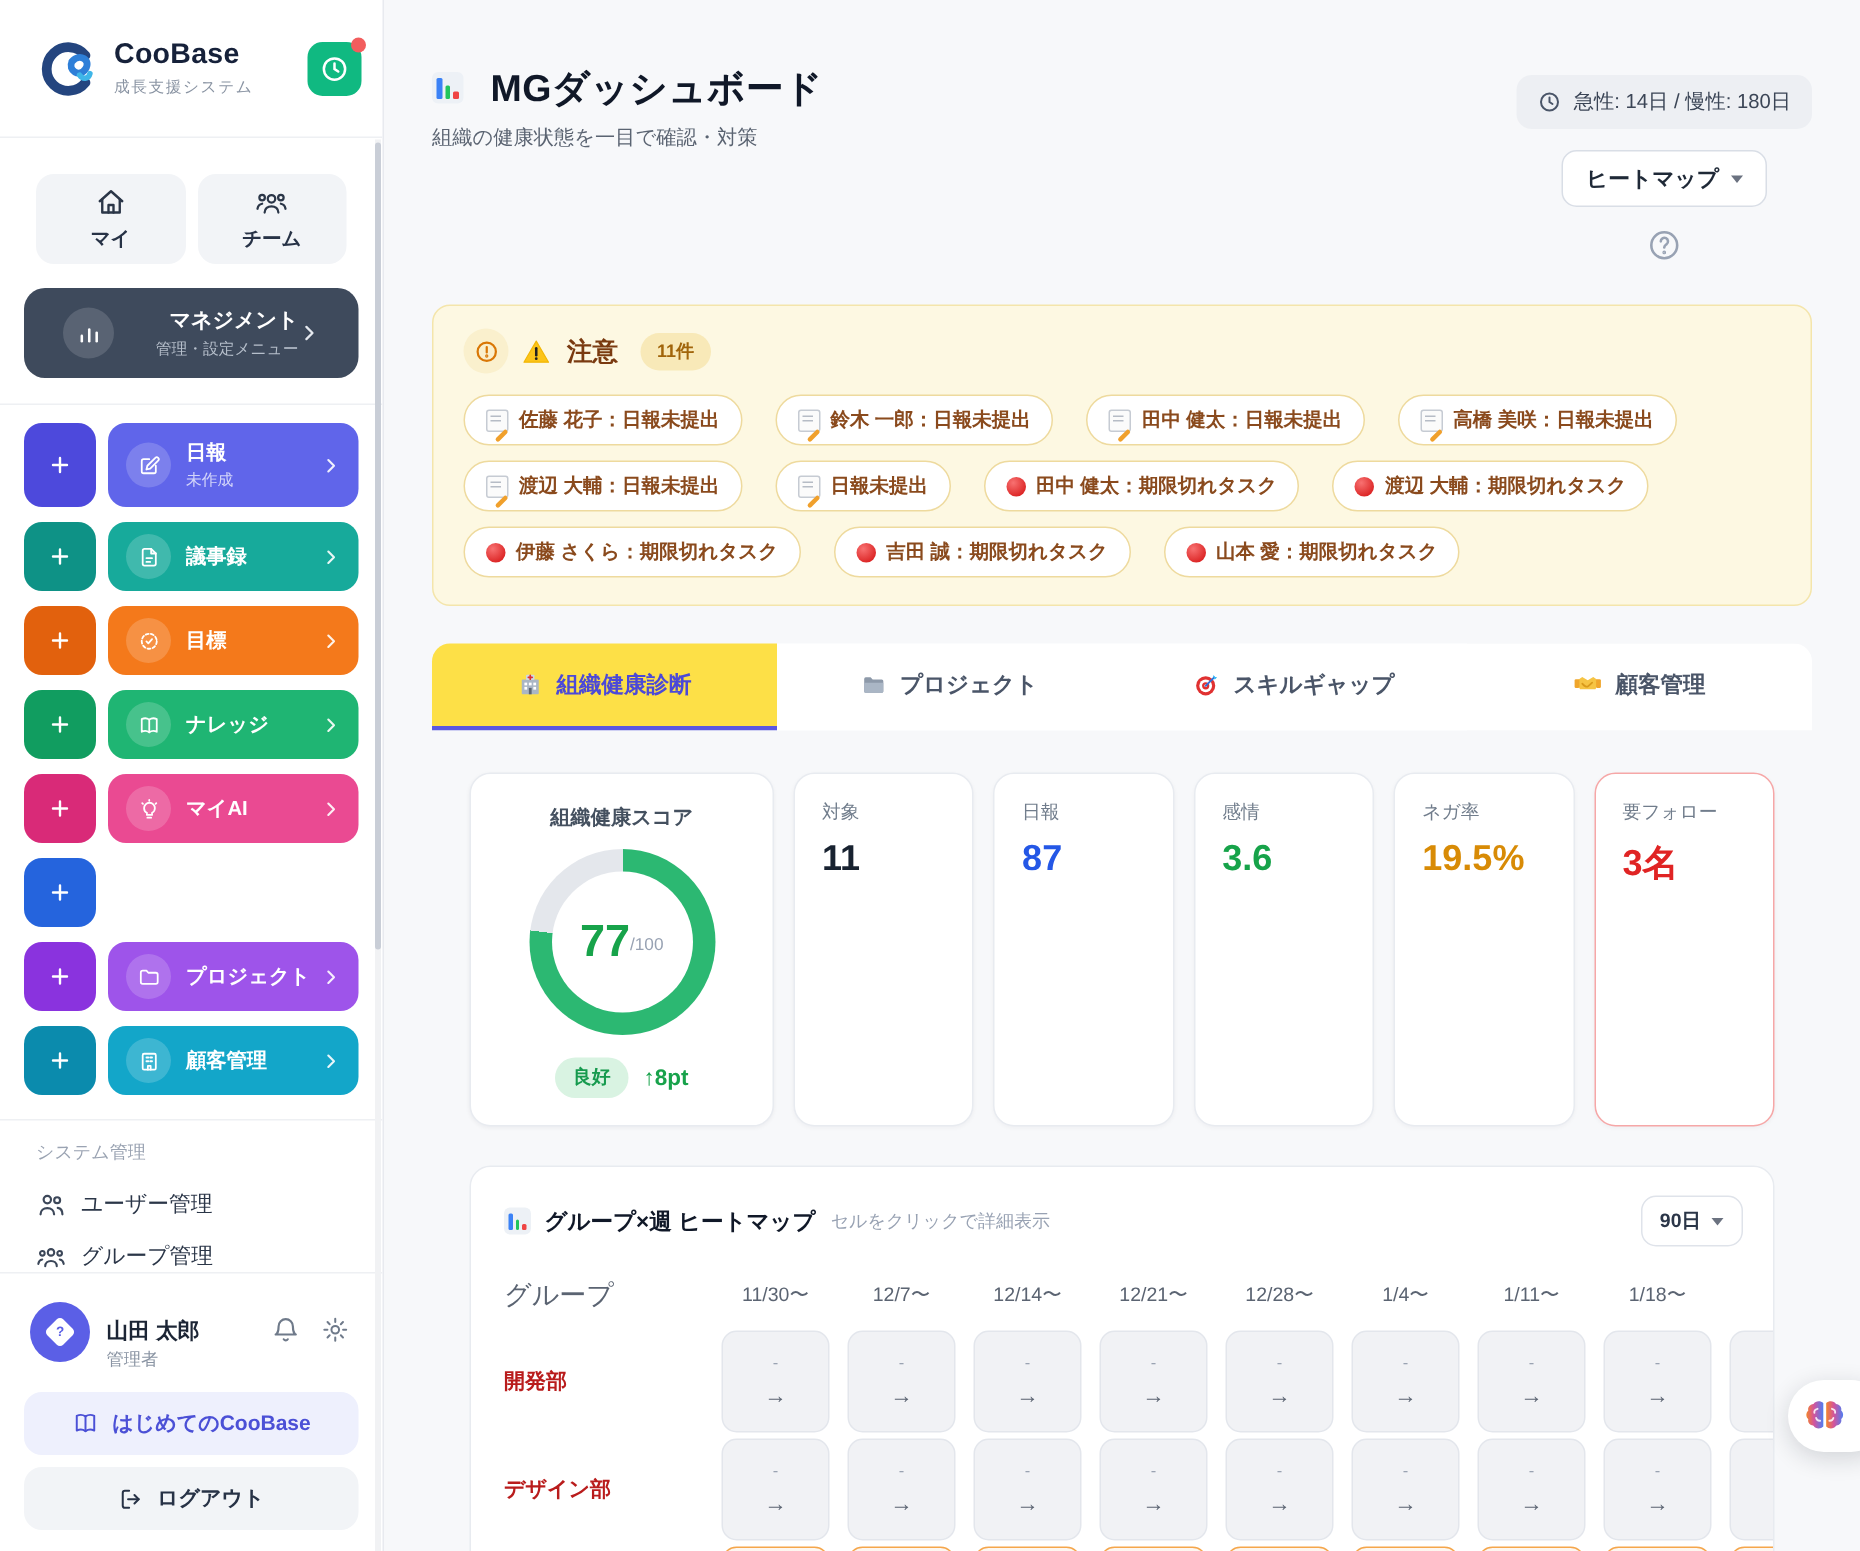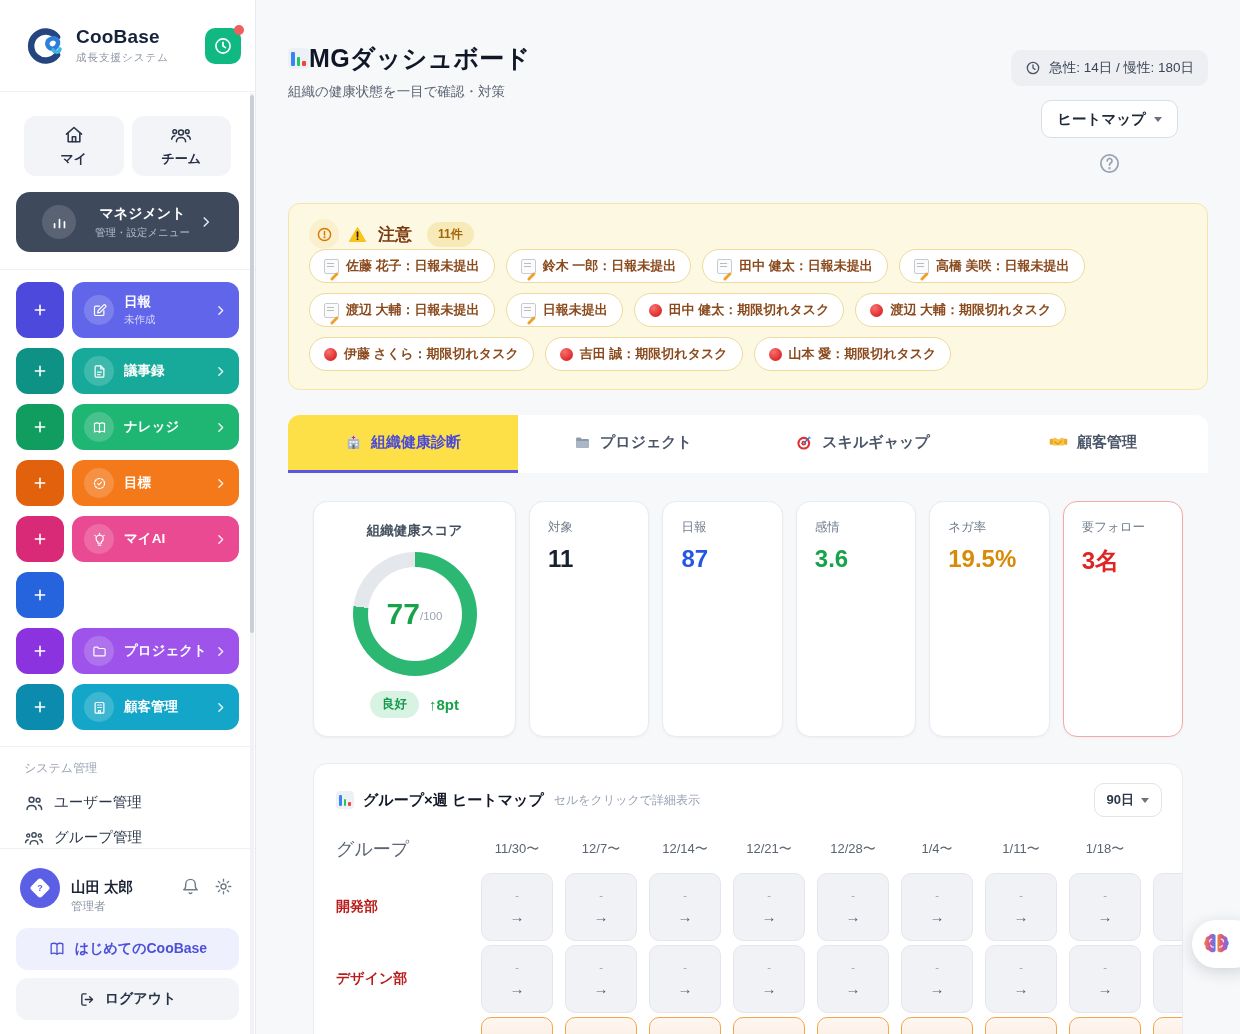--- a/index.html
+++ b/index.html
@@ -13,21 +13,21 @@
   .logo { width:40px; height:40px; flex:none; }
   .brand-text { margin-left:10px; flex:1; }
   .brand-name { font-size:19px; font-weight:800; color:#16213a; letter-spacing:.2px; }
   .brand-tag { font-size:10.5px; color:#8a94a3; margin-top:3px; letter-spacing:1px; }
   .timer-btn { position:relative; width:36px; height:36px; background:#10b981; border:none; border-radius:10px; display:flex; align-items:center; justify-content:center; cursor:pointer; flex:none; }
   .timer-dot { position:absolute; top:-3px; right:-3px; width:10px; height:10px; background:#f25d5d; border-radius:50%; }
 
   .sb-navtop { display:flex; gap:8px; margin:24px 24px 0; }
   .navtop-btn { flex:1; height:60px; background:#f2f4f7; border:none; border-radius:12px; display:flex; flex-direction:column; align-items:center; justify-content:center; gap:5px; color:#273246; font-size:13px; font-weight:600; cursor:pointer; }
 
-  .management { margin:16px 16px 0; height:60px; background:#3e4a5c; border-radius:14px; display:flex; align-items:center; padding:0 26px; cursor:pointer; border:none; width:calc(100% - 32px); text-align:center; }
+  .management { margin:16px 16px 0; height:60px; background:#3e4a5c; border-radius:14px; display:flex; align-items:center; padding:0 26px; cursor:pointer; border:none; width:calc(100% - 32px); text-align:right; }
   .mg-circle { width:34px; height:34px; border-radius:50%; background:rgba(255,255,255,.14); display:flex; align-items:center; justify-content:center; color:#fff; flex:none; }
   .mg-text { flex:1; margin-left:10px; }
   .mg-title { color:#fff; font-size:14px; font-weight:700; }
   .mg-sub { color:#b6bfcb; font-size:10.5px; margin-top:3px; }
   .mg-chevron { color:#e5e9ef; }
 
   .sb-divider { border-top:1px solid #eef0f3; margin-top:17px; }
 
   .menu { display:flex; flex-direction:column; gap:10px; margin:12px 16px 0; }
   .menu-row { display:flex; gap:8px; height:46px; }
@@ -65,36 +65,36 @@
 
   .guide-btn { margin:4px 16px 8px; height:42px; background:#eef0fd; border:none; border-radius:12px; display:flex; align-items:center; justify-content:center; gap:9px; color:#4b50d6; font-size:14px; font-weight:700; cursor:pointer; }
   .logout-btn { margin:0 16px 14px; height:42px; background:#f2f4f7; border:none; border-radius:12px; display:flex; align-items:center; justify-content:center; gap:9px; color:#273246; font-size:14px; font-weight:600; cursor:pointer; }
 
   .sb-scroll-track { position:absolute; right:1px; top:93px; bottom:0; width:4px; background:#f1f2f4; }
   .sb-scroll-thumb { position:absolute; right:1px; top:95px; width:4px; height:538px; background:#c9ced7; border-radius:2px; }
 
   
   .main { flex:1; padding:42px 32px 0; position:relative; overflow:hidden; }
   .main-header { display:flex; justify-content:space-between; align-items:flex-start; }
-  .title-row { display:flex; align-items:center; gap:0;justify-content:flex-end; }
+  .title-row { display:flex; align-items:center; gap:18px;justify-content:flex-end; }
   .page-title { font-size:25px; font-weight:800; color:#101828; letter-spacing:.3px; }
   .page-subtitle { font-size:13.5px; color:#5b6472; margin-top:8px; }
   .header-right { display:flex; align-items:center; gap:14px; margin-top:8px;flex-direction:column; }
   .period-pill { display:flex; align-items:center; gap:8px; background:#edeff3; border-radius:10px; height:36px; padding:0 14px; font-size:13.5px; color:#3b4556; }
   .group-select { display:flex; align-items:center; gap:8px; background:#fff; border:1px solid #d9dee6; border-radius:10px; height:38px; padding:0 15px; font-size:14.5px; font-weight:600; color:#1f2937; cursor:pointer; }
   .caret { width:0; height:0; border-left:4px solid transparent; border-right:4px solid transparent; border-top:5px solid #6b7280; }
   .help-btn { background:none; border:none; color:#98a2b3; cursor:pointer; padding:0; }
 
   
   .alert-card { margin-top:25px; background:#fdf8e2; border:1px solid #f4e5ab; border-radius:12px; padding:15px 20px 18px; }
   .alert-head { display:flex; align-items:center; gap:9px; }
   .alert-circle { width:30px; height:30px; border-radius:50%; background:#faf0cd; display:flex; align-items:center; justify-content:center; color:#d97706; flex:none; }
   .alert-title { font-size:17px; font-weight:800; color:#7a3a10; margin-left:2px; }
   .alert-count { background:#f8e9b8; color:#a1650a; font-size:12px; font-weight:700; border-radius:999px; padding:4px 11px; margin-left:6px; }
-  .chips { display:flex; flex-wrap:wrap; gap:10px 11px; }
+  .chips { display:flex; flex-wrap:wrap; gap:10px 22px; margin-top:14px; }
   .chip { display:flex; align-items:center; gap:7px; background:#fff; border:1px solid #eeda9e; border-radius:999px; height:34px; padding:0 14px; font-size:13px; font-weight:600; color:#8a4a1d; cursor:pointer; }
   .reddot { width:13px; height:13px; border-radius:50%; background:radial-gradient(circle at 35% 30%, #f87171, #dc2626 75%); flex:none; }
 
   
   .tabs { display:flex; margin-top:25px; }
   .tab { flex:1; height:58px; background:#fff; border:none; display:flex; align-items:center; justify-content:center; gap:9px; font-size:15px; font-weight:600; color:#4a5568; cursor:pointer; border-bottom:3px solid transparent; }
   .tab:first-child { border-top-left-radius:12px; }
   .tab:last-child { border-top-right-radius:12px; }
   .tab.active { background:#fde047; color:#4b49d8; border-bottom-color:#5a57e0; font-weight:700; }
 
@@ -253,55 +253,55 @@
             </span>
           <span class="mi-text">
               <span class="mi-label">議事録</span>
             </span>
           <svg class="mi-chevron" width="13" height="13" viewBox="0 0 24 24" fill="none" stroke="currentColor" stroke-width="2.6" stroke-linecap="round" stroke-linejoin="round">
               <path d="M9 5l7 7-7 7"></path>
             </svg>
         </button>
       </div>
       <div class="menu-row">
+        <button class="plus m3p">
+            <svg width="16" height="16" viewBox="0 0 24 24" stroke="#fff" stroke-width="2.4" stroke-linecap="round">
+              <path d="M12 5v14M5 12h14"></path>
+            </svg>
+          </button>
+        <button class="menu-main m3">
+          <span class="mi-circle">
+              <svg width="15" height="15" viewBox="0 0 24 24" fill="none" stroke="#fff" stroke-width="1.9" stroke-linecap="round" stroke-linejoin="round">
+                <circle cx="12" cy="12" r="8" stroke-dasharray="3.2 2.4"></circle>
+                <path d="M9 12.2l2 2 4-4.4"></path>
+              </svg>
+            </span>
+          <span class="mi-text">
+              <span class="mi-label">目標</span>
+            </span>
+          <svg class="mi-chevron" width="13" height="13" viewBox="0 0 24 24" fill="none" stroke="currentColor" stroke-width="2.6" stroke-linecap="round" stroke-linejoin="round">
+              <path d="M9 5l7 7-7 7"></path>
+            </svg>
+        </button>
+      </div>
+      <div class="menu-row">
         <button class="plus m2p">
             <svg width="16" height="16" viewBox="0 0 24 24" stroke="#fff" stroke-width="2.4" stroke-linecap="round">
               <path d="M12 5v14M5 12h14"></path>
             </svg>
           </button>
         <button class="menu-main m2">
           <span class="mi-circle">
               <svg width="15" height="15" viewBox="0 0 24 24" fill="none" stroke="#fff" stroke-width="1.9" stroke-linecap="round" stroke-linejoin="round">
                 <path d="M12 6c-2.5-1.8-5.5-1.8-8-.5V19c2.5-1.3 5.5-1.3 8 .5 2.5-1.8 5.5-1.8 8-.5V5.5c-2.5-1.3-5.5-1.3-8 .5z"></path>
                 <path d="M12 6v13.5"></path>
               </svg>
             </span>
           <span class="mi-text">
               <span class="mi-label">ナレッジ</span>
-            </span>
-          <svg class="mi-chevron" width="13" height="13" viewBox="0 0 24 24" fill="none" stroke="currentColor" stroke-width="2.6" stroke-linecap="round" stroke-linejoin="round">
-              <path d="M9 5l7 7-7 7"></path>
-            </svg>
-        </button>
-      </div>
-      <div class="menu-row">
-        <button class="plus m3p">
-            <svg width="16" height="16" viewBox="0 0 24 24" stroke="#fff" stroke-width="2.4" stroke-linecap="round">
-              <path d="M12 5v14M5 12h14"></path>
-            </svg>
-          </button>
-        <button class="menu-main m3">
-          <span class="mi-circle">
-              <svg width="15" height="15" viewBox="0 0 24 24" fill="none" stroke="#fff" stroke-width="1.9" stroke-linecap="round" stroke-linejoin="round">
-                <circle cx="12" cy="12" r="8" stroke-dasharray="3.2 2.4"></circle>
-                <path d="M9 12.2l2 2 4-4.4"></path>
-              </svg>
-            </span>
-          <span class="mi-text">
-              <span class="mi-label">目標</span>
             </span>
           <svg class="mi-chevron" width="13" height="13" viewBox="0 0 24 24" fill="none" stroke="currentColor" stroke-width="2.6" stroke-linecap="round" stroke-linejoin="round">
               <path d="M9 5l7 7-7 7"></path>
             </svg>
         </button>
       </div>
       <div class="menu-row">
         <button class="plus m4p">
             <svg width="16" height="16" viewBox="0 0 24 24" stroke="#fff" stroke-width="2.4" stroke-linecap="round">
               <path d="M12 5v14M5 12h14"></path>

